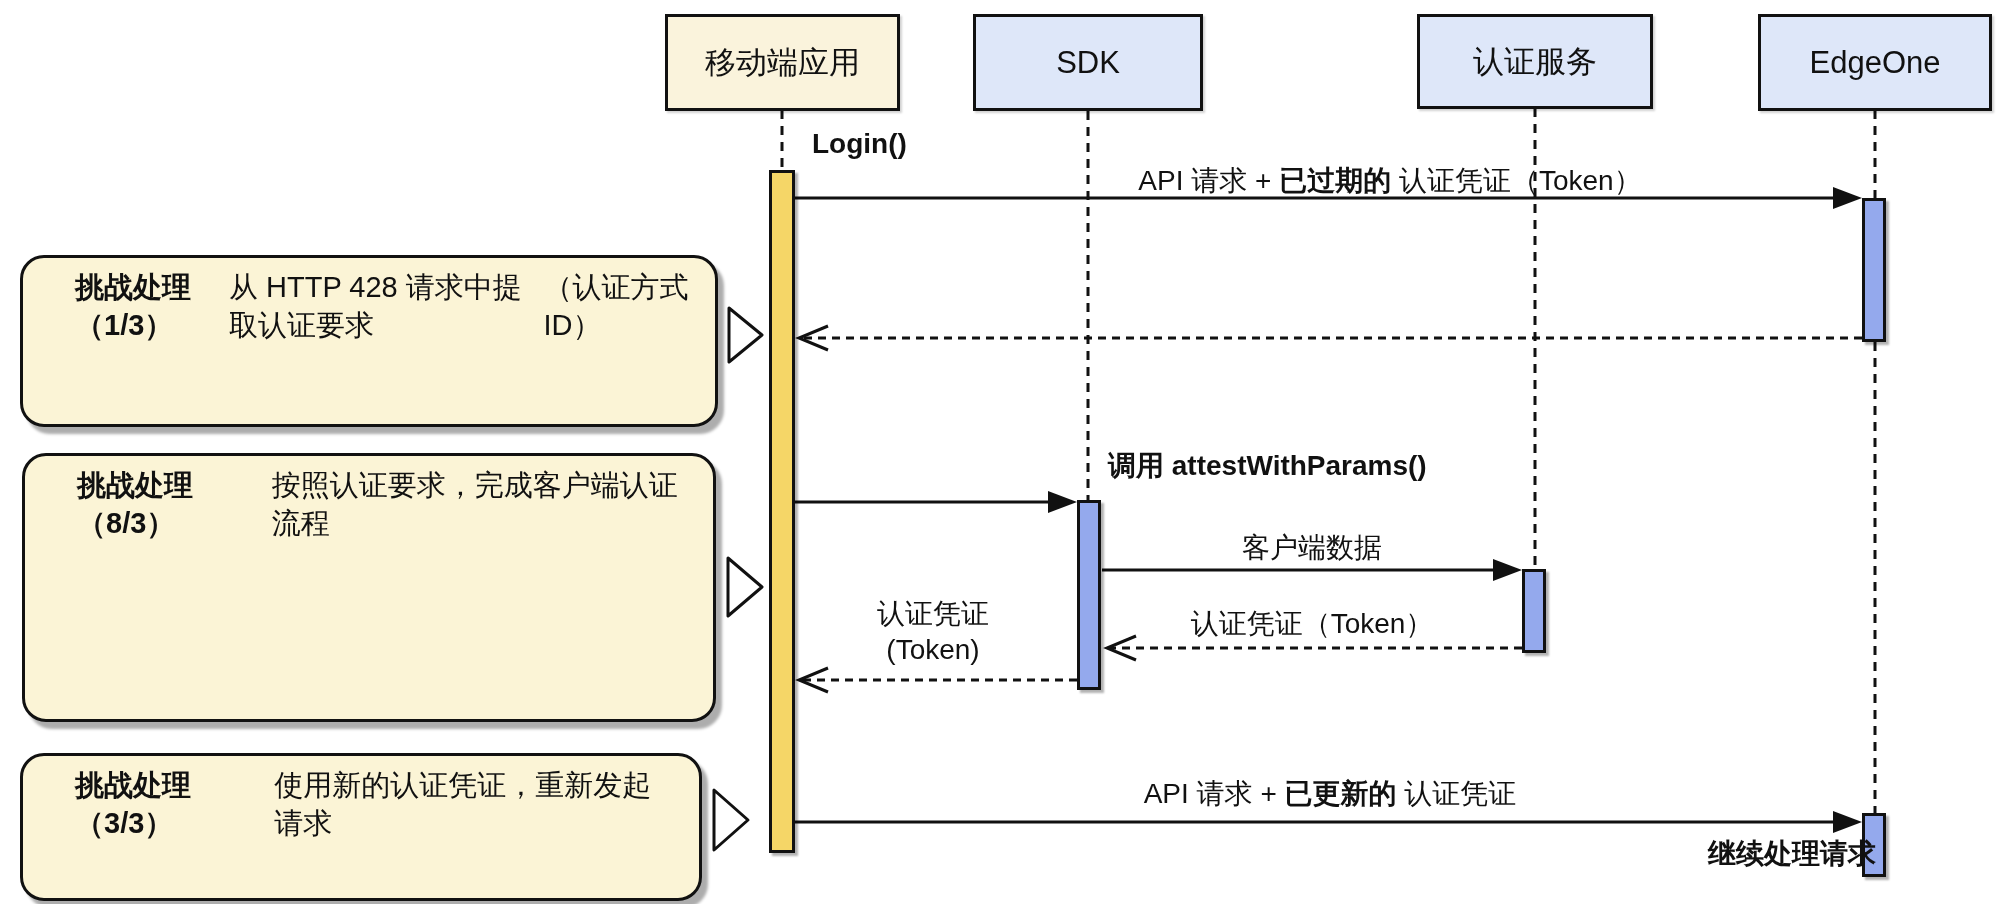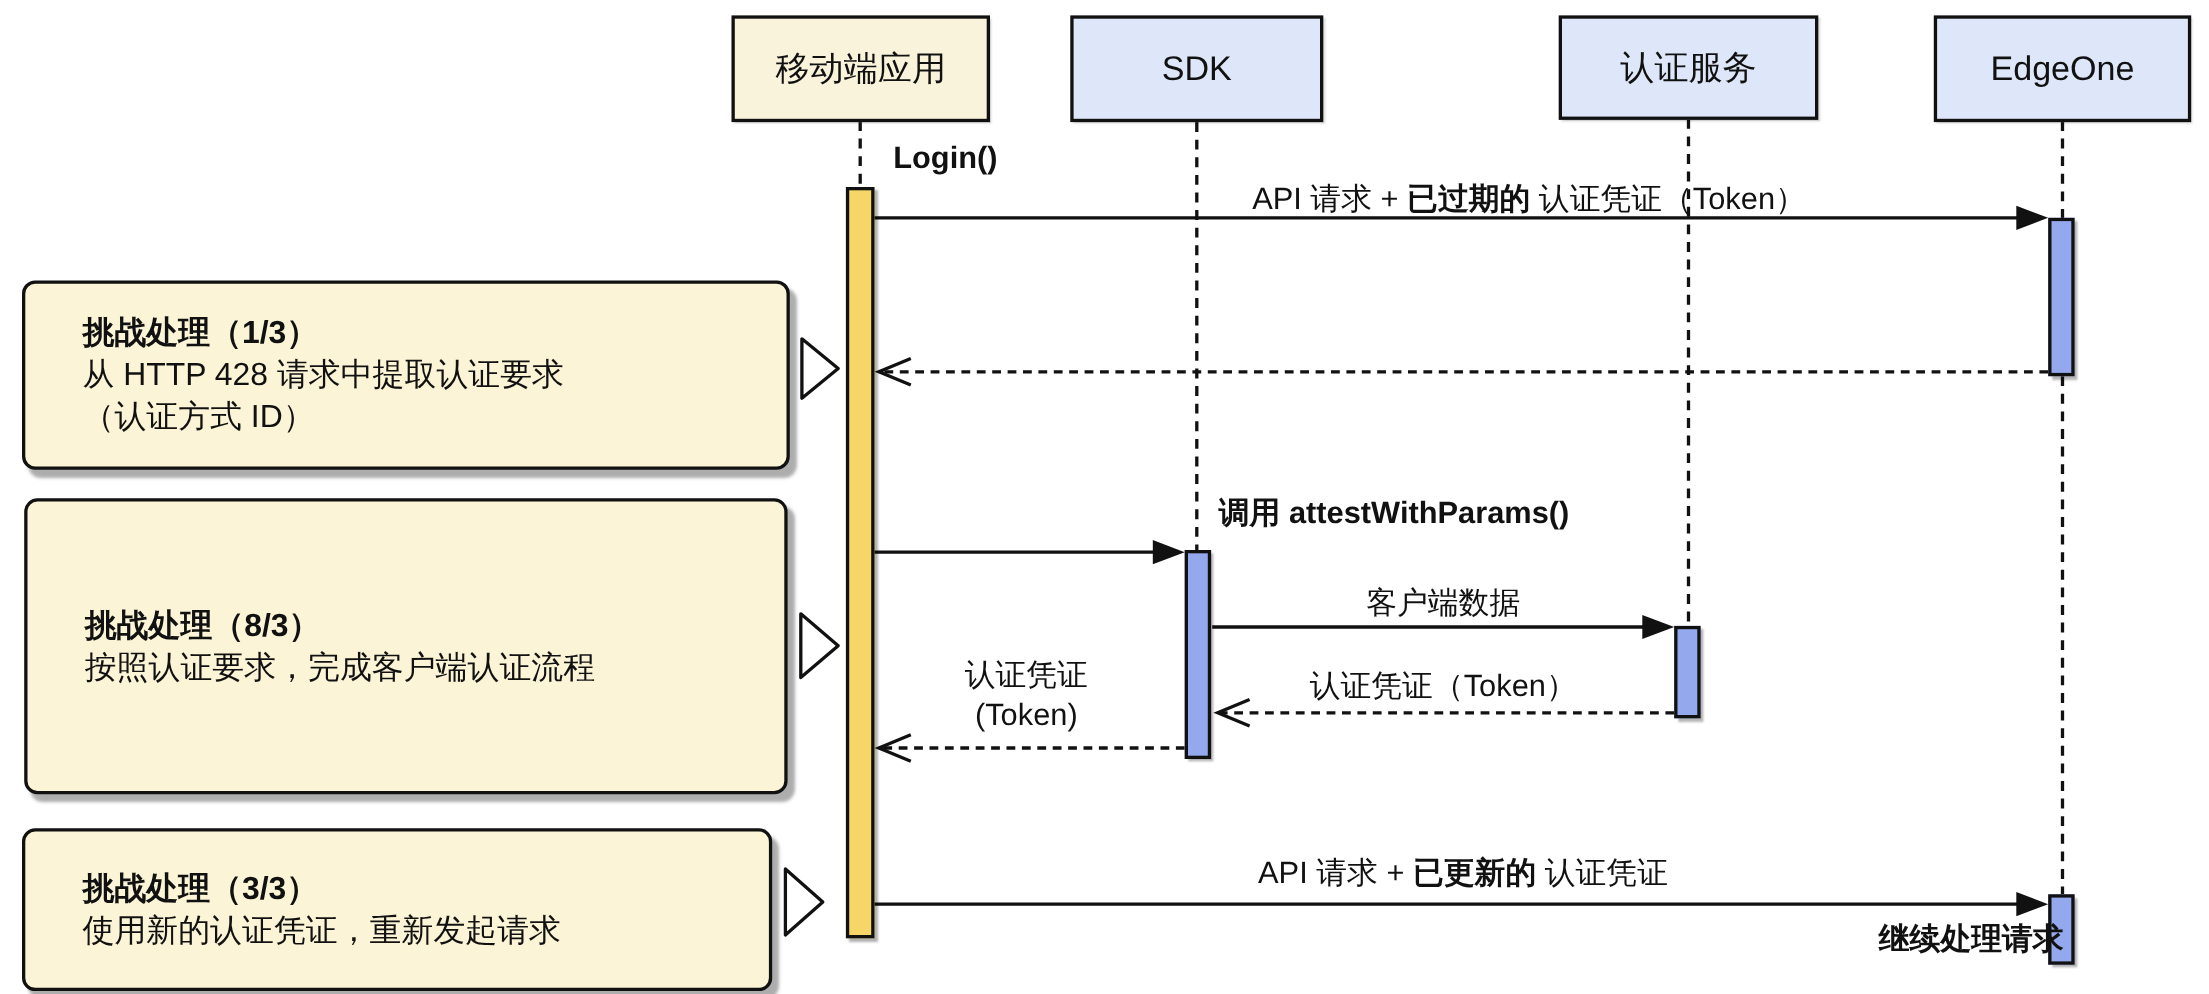--- a/index.html
+++ b/index.html
@@ -30,24 +30,24 @@
     z-index:3;
     box-shadow:3px 3px 2px rgba(0,0,0,0.30);
   }
   .bar.app{background:#F5D667;}
   .bar.svc{background:#94A9ED;}
   .note{
     position:absolute;
     box-sizing:border-box;
     background:#FBF4D6;
     border:3px solid #111;
-    border-radius:12px;
+    border-radius:24px;
     z-index:2;
     box-shadow:6px 7px 3px rgba(0,0,0,0.32);
-    display:flex;flex-direction:column;justify-content:center;
+    display:flex;flex-direction:row;justify-content:center;
     padding:10px 20px 10px 52px;
     font-size:29px;line-height:38px;
   }
   .note .note-title{font-weight:700;}
   .msg{
     position:absolute;
     z-index:4;
     font-size:28px;
     white-space:nowrap;
     line-height:36px;

